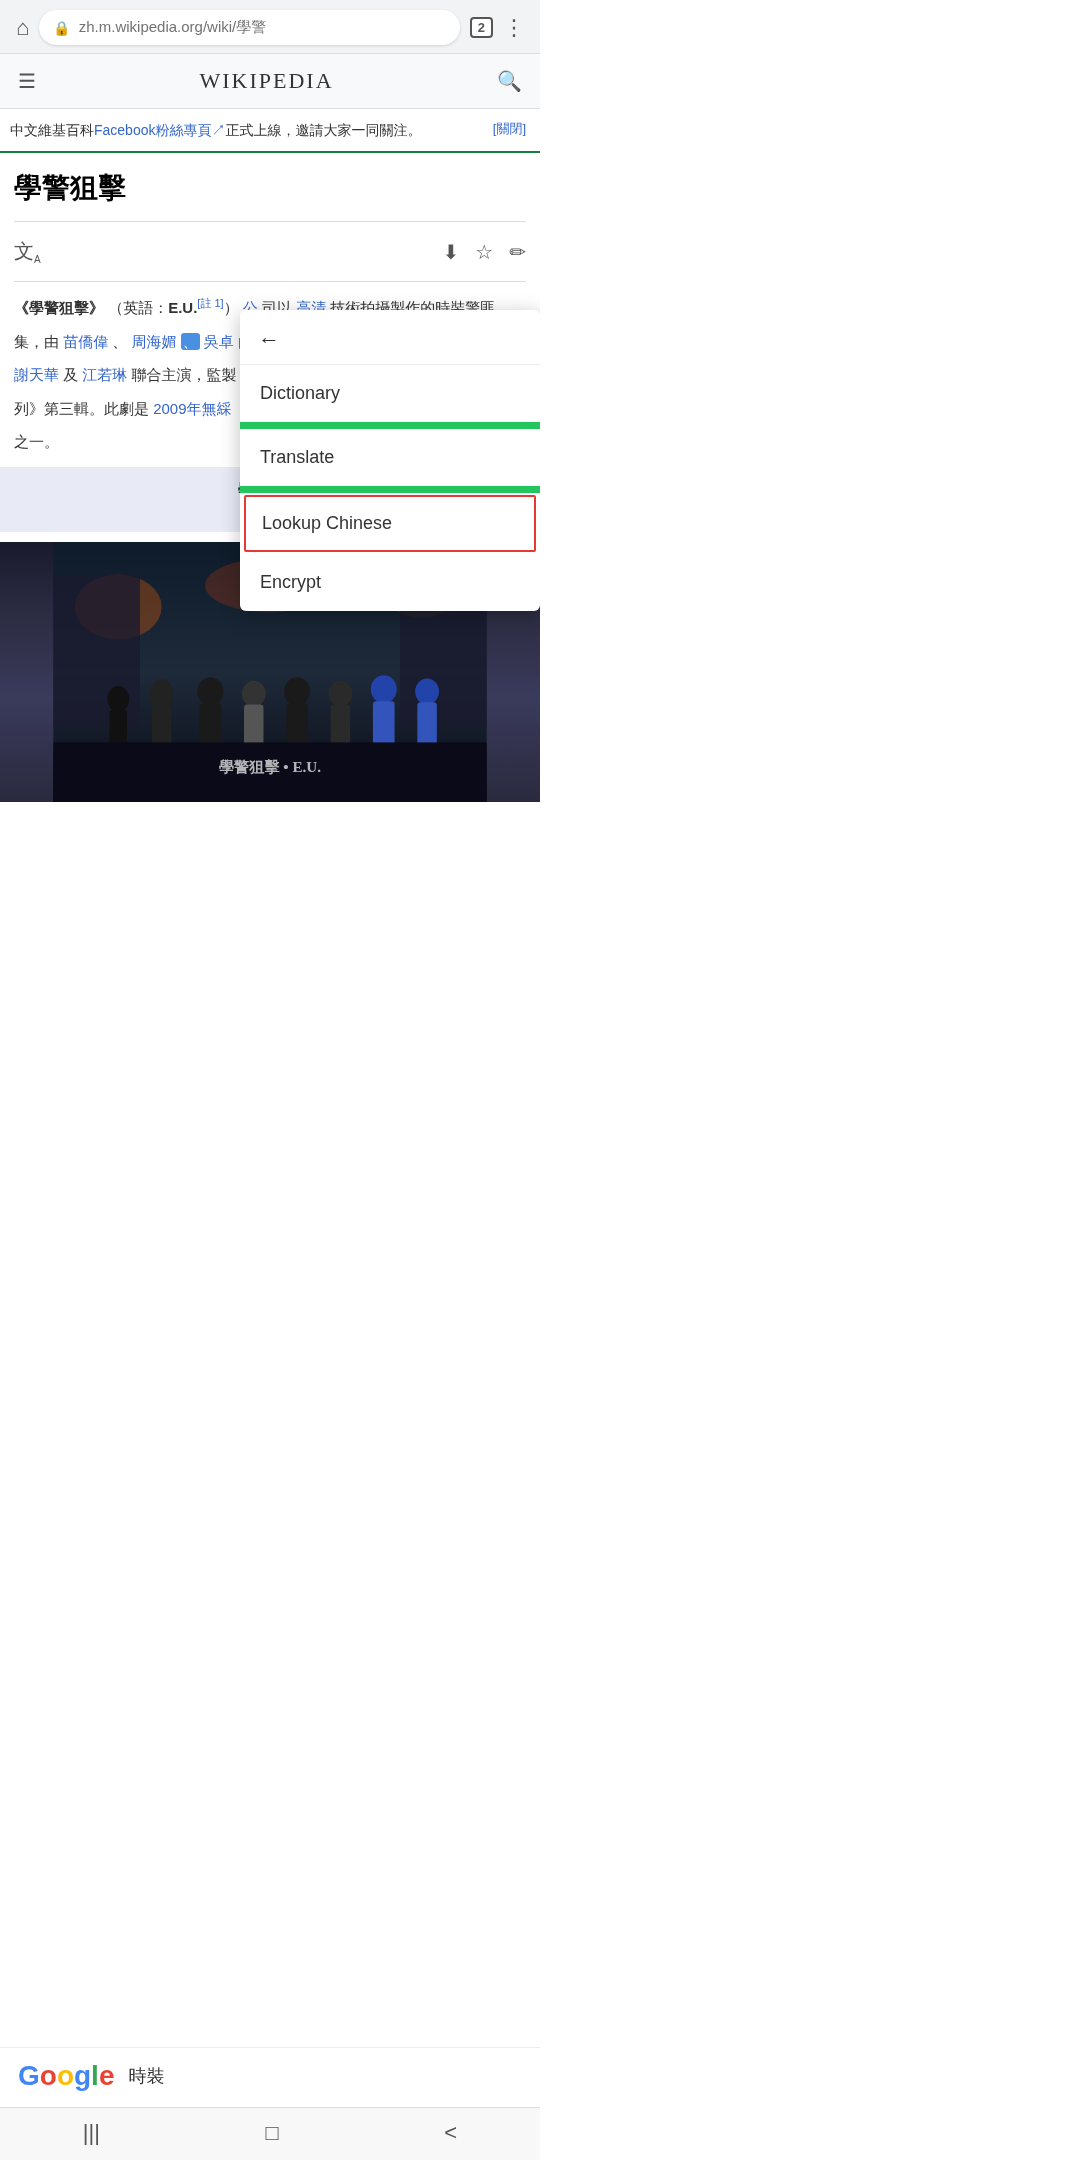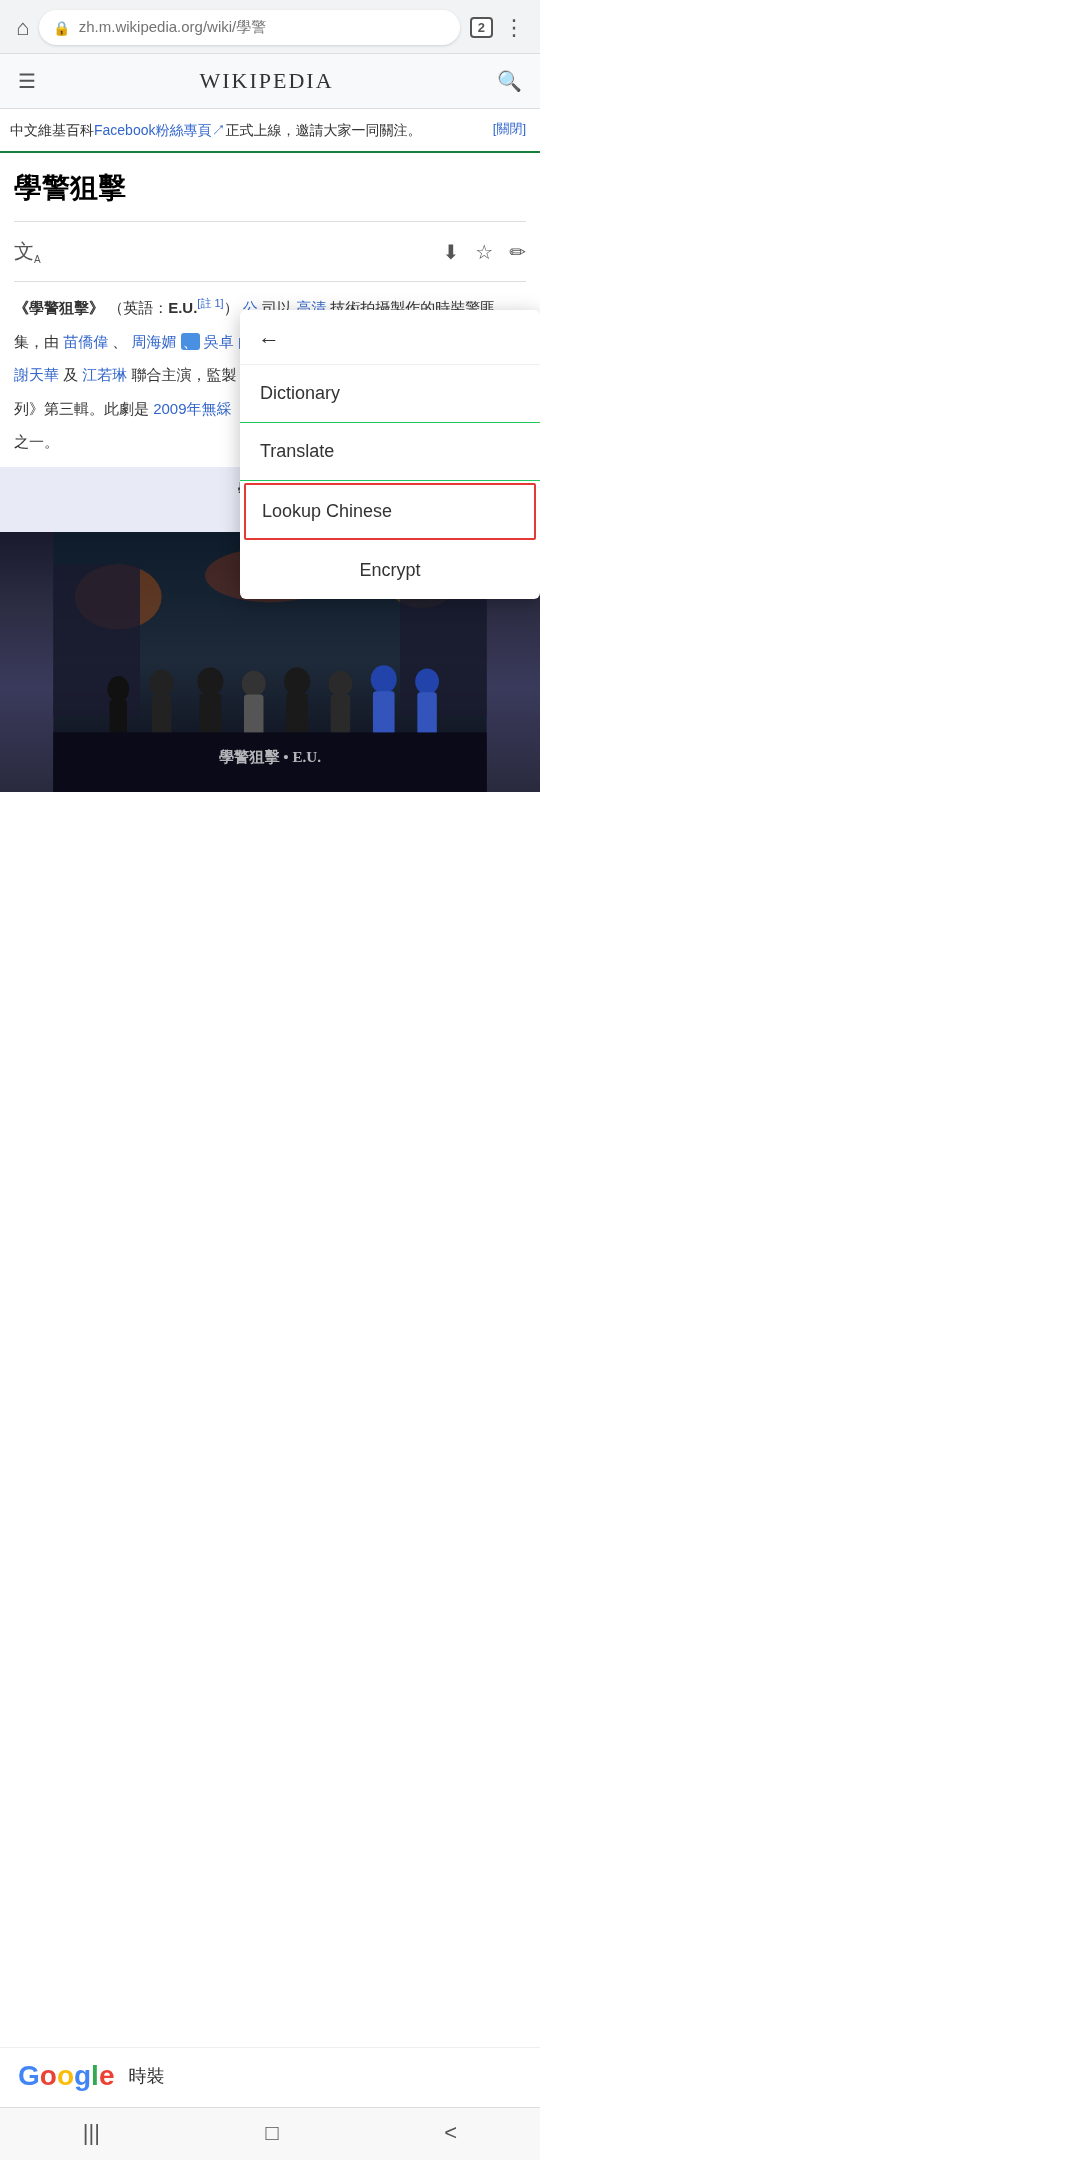--- a/index.html
+++ b/index.html
@@ -208,21 +208,21 @@
     }
 
     .infobox-title {
       font-weight: bold;
       font-size: 16px;
     }
 
     
     .article-image {
       width: calc(100% + 28px);
-      margin: 0 -14px;
+      margin: 10px -14px;
       height: 260px;
       background: linear-gradient(180deg, #1a1a2e 0%, #2d2d44 30%, #3a3a5c 60%, #2a2a3e 100%);
       position: relative;
       overflow: hidden;
     }
 
     .image-placeholder {
       width: 100%;
       height: 100%;
       display: flex;
@@ -261,27 +261,26 @@
     .back-btn {
       font-size: 22px;
       color: #333;
       cursor: pointer;
     }
 
     .context-menu-item {
       padding: 18px 20px;
       font-size: 18px;
       color: #333;
-      border-bottom: 1px solid #22c55e;
+      border-bottom: 7px solid #22c55e;
       cursor: pointer;
     }
 
     .context-menu-item:last-child {
       border-bottom: none;
-      text-align: center;
     }
 
     .context-menu-item.highlighted {
       border: 2.5px solid #e53935;
       margin: 2px 4px;
       border-radius: 2px;
       padding: 16px 16px;
     }
 
     

